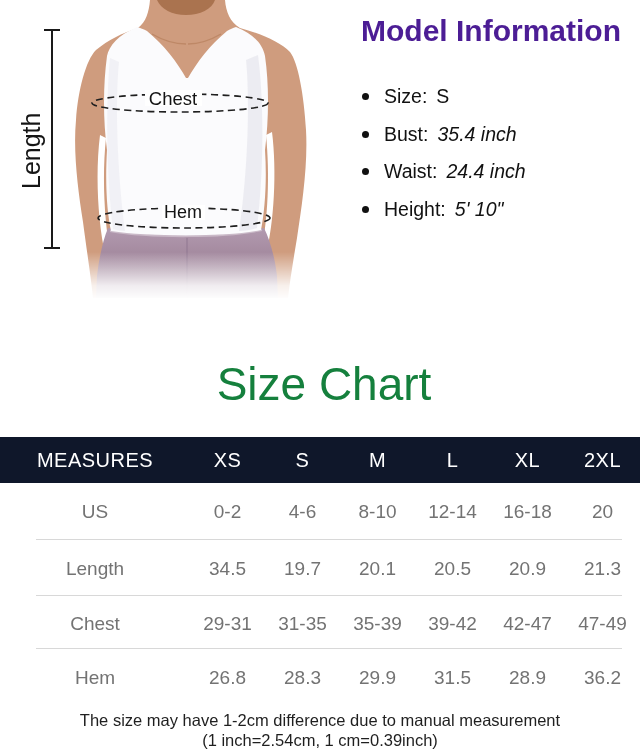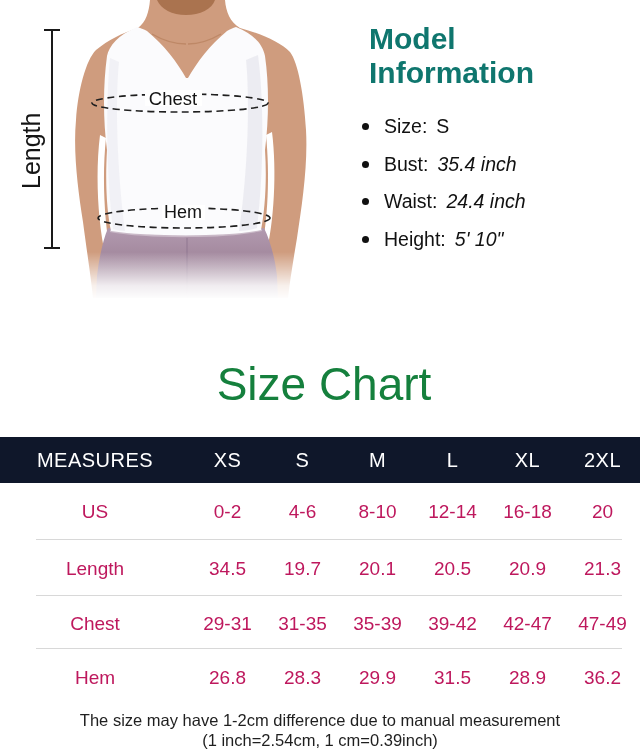--- a/index.html
+++ b/index.html
@@ -4,38 +4,38 @@
 <style>
   html,body{margin:0;padding:0;background:#ffffff;}
   .canvas{
     position:relative;width:640px;height:754px;background:#ffffff;overflow:hidden;
     font-family:"Liberation Sans","DejaVu Sans",sans-serif;color:#1c1c1c;
   }
   
   .figure{position:absolute;left:0;top:0;}
   
   .model-info{position:absolute;left:357px;top:10px;width:278px;}
-  .model-info h1{margin:12px;font-size:30px;line-height:34px;font-weight:bold;color:#0f766e;}
-  .model-info ul{list-style:none;margin:18px 0 0 0;padding:0;}
+  .model-info h1{margin:4px;font-size:30px;line-height:34px;font-weight:bold;color:#4c1d95;}
+  .model-info ul{list-style:none;margin:30px 0 0 0;padding:0;}
   .model-info li{height:37.5px;display:flex;align-items:center;font-size:19.5px;color:#111;}
   .dot{width:7px;height:7px;border-radius:50%;background:#111;margin:0 15px 0 5px;flex:none;}
   .mi-label{white-space:pre;}
   .mi-value{margin-left:9px;white-space:pre;}
   .mi-value.italic{font-style:italic;}
   
   .size-chart-title{position:absolute;left:0;top:352px;width:640px;margin:4px;
     text-align:center;font-size:46px;line-height:56px;font-weight:400;color:#15803d;}
   table.size-table{position:absolute;left:0;top:437px;width:640px;
     border-collapse:collapse;table-layout:fixed;}
   .size-table col.c-measures{width:190px;}
   .size-table col.c-size{width:75px;}
   .size-table thead th{height:44px;background:#0f172a;color:#ffffff;
     font-size:20px;font-weight:400;letter-spacing:.5px;text-align:center;vertical-align:middle;}
   .size-table tbody th,.size-table tbody td{
-    font-size:19px;font-weight:400;color:#be185d;text-align:center;vertical-align:middle;}
+    font-size:19px;font-weight:400;color:#737373;text-align:center;vertical-align:middle;}
   .size-table tr.r1{height:58px;} .size-table tr.r2{height:56px;}
   .size-table tr.r3{height:53px;} .size-table tr.r4{height:55px;}
   .divider{position:absolute;left:36px;width:586px;height:1px;background:#d8d8d8;}
   .d1{top:539px;} .d2{top:595px;} .d3{top:648px;}
   .footnote{position:absolute;left:0;top:711px;width:640px;text-align:center;
     font-size:16.5px;line-height:19.5px;color:#1f1f1f;}
 </style>
 </head>
 <body>
 

